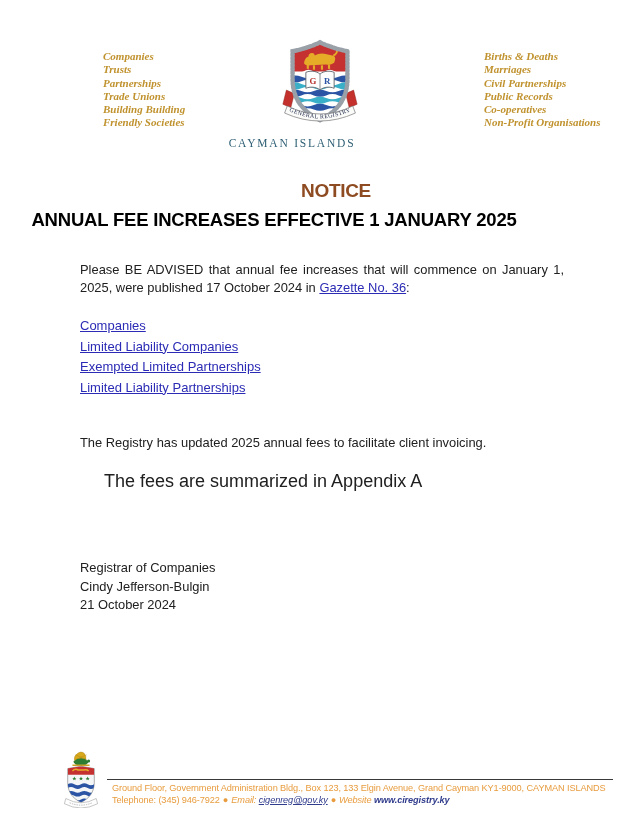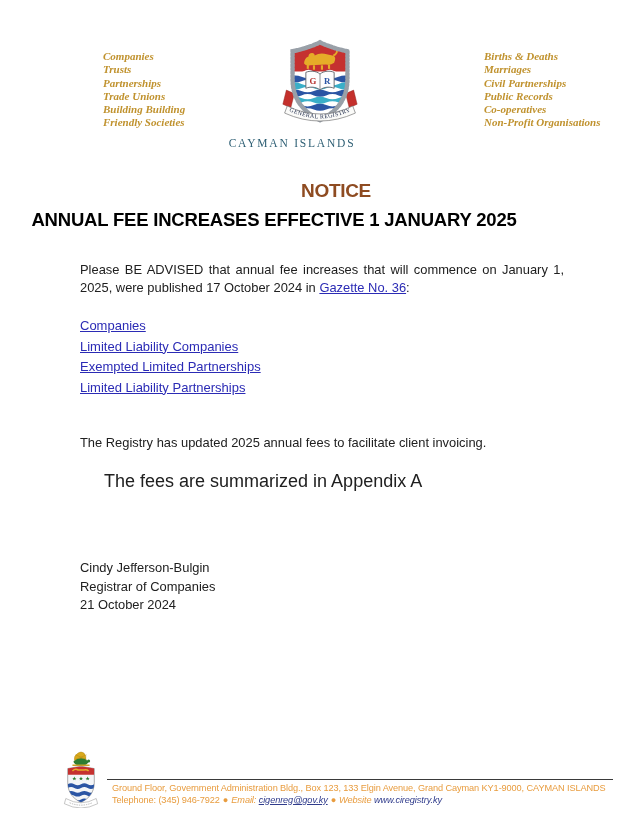--- a/index.html
+++ b/index.html
@@ -35,21 +35,21 @@
   .sig{position:absolute;left:80px;top:559px;font-size:12.9px;line-height:18.5px;}
 
   
   .coat-wrap{position:absolute;left:62px;top:751px;}
   .footer-rule{position:absolute;left:107px;top:779px;width:506px;border-top:1px solid #3a3a3a;}
   .footer-text{position:absolute;left:112px;top:783px;font-size:9.2px;line-height:11.8px;
                letter-spacing:-0.1px;color:#E89C3E;white-space:nowrap;}
   .f-bullet{color:#E89C3E;margin:0 3px;}
   .f-ital{font-style:italic;}
   a.f-email{color:#303C8C;font-style:italic;text-decoration:underline;cursor:pointer;}
-  a.f-web{color:#303C8C;font-style:italic;font-weight:normal;text-decoration:none;cursor:pointer;text-align:center;}
+  a.f-web{color:#303C8C;font-style:italic;font-weight:bold;text-decoration:none;cursor:pointer;text-align:center;}
   b{font-weight:normal;}
 </style>
 </head>
 <body>
 
 <div class="page">
 
   <div class="svc-list svc-left">
     <div>Companies</div>
     <div>Trusts</div>
@@ -133,22 +133,22 @@
     <div><a class="doc-link">Companies</a></div>
     <div><a class="doc-link">Limited Liability Companies</a></div>
     <div><a class="doc-link">Exempted Limited Partnerships</a></div>
     <div><a class="doc-link">Limited Liability Partnerships</a></div>
   </div>
 
   <div class="sent2">The Registry has updated 2025 annual fees to facilitate client invoicing.</div>
   <div class="sent3"><span>The fees are summarized in </span><b>Appendix A</b></div>
 
   <div class="sig">
+    <div>Registrar of Companies</div>
     <div>Cindy Jefferson-Bulgin</div>
-    <div>Registrar of Companies</div>
     <div>21 October 2024</div>
   </div>
 
   <div class="coat-wrap">
     <svg width="38" height="57" viewBox="0 0 40 60">
       <defs>
         <clipPath id="coatClip">
           <path d="M20 16 L34 18.5 L34 33 C34 43 29 50 20 54 C11 50 6 43 6 33 L6 18.5 Z"></path>
         </clipPath>
       </defs>

